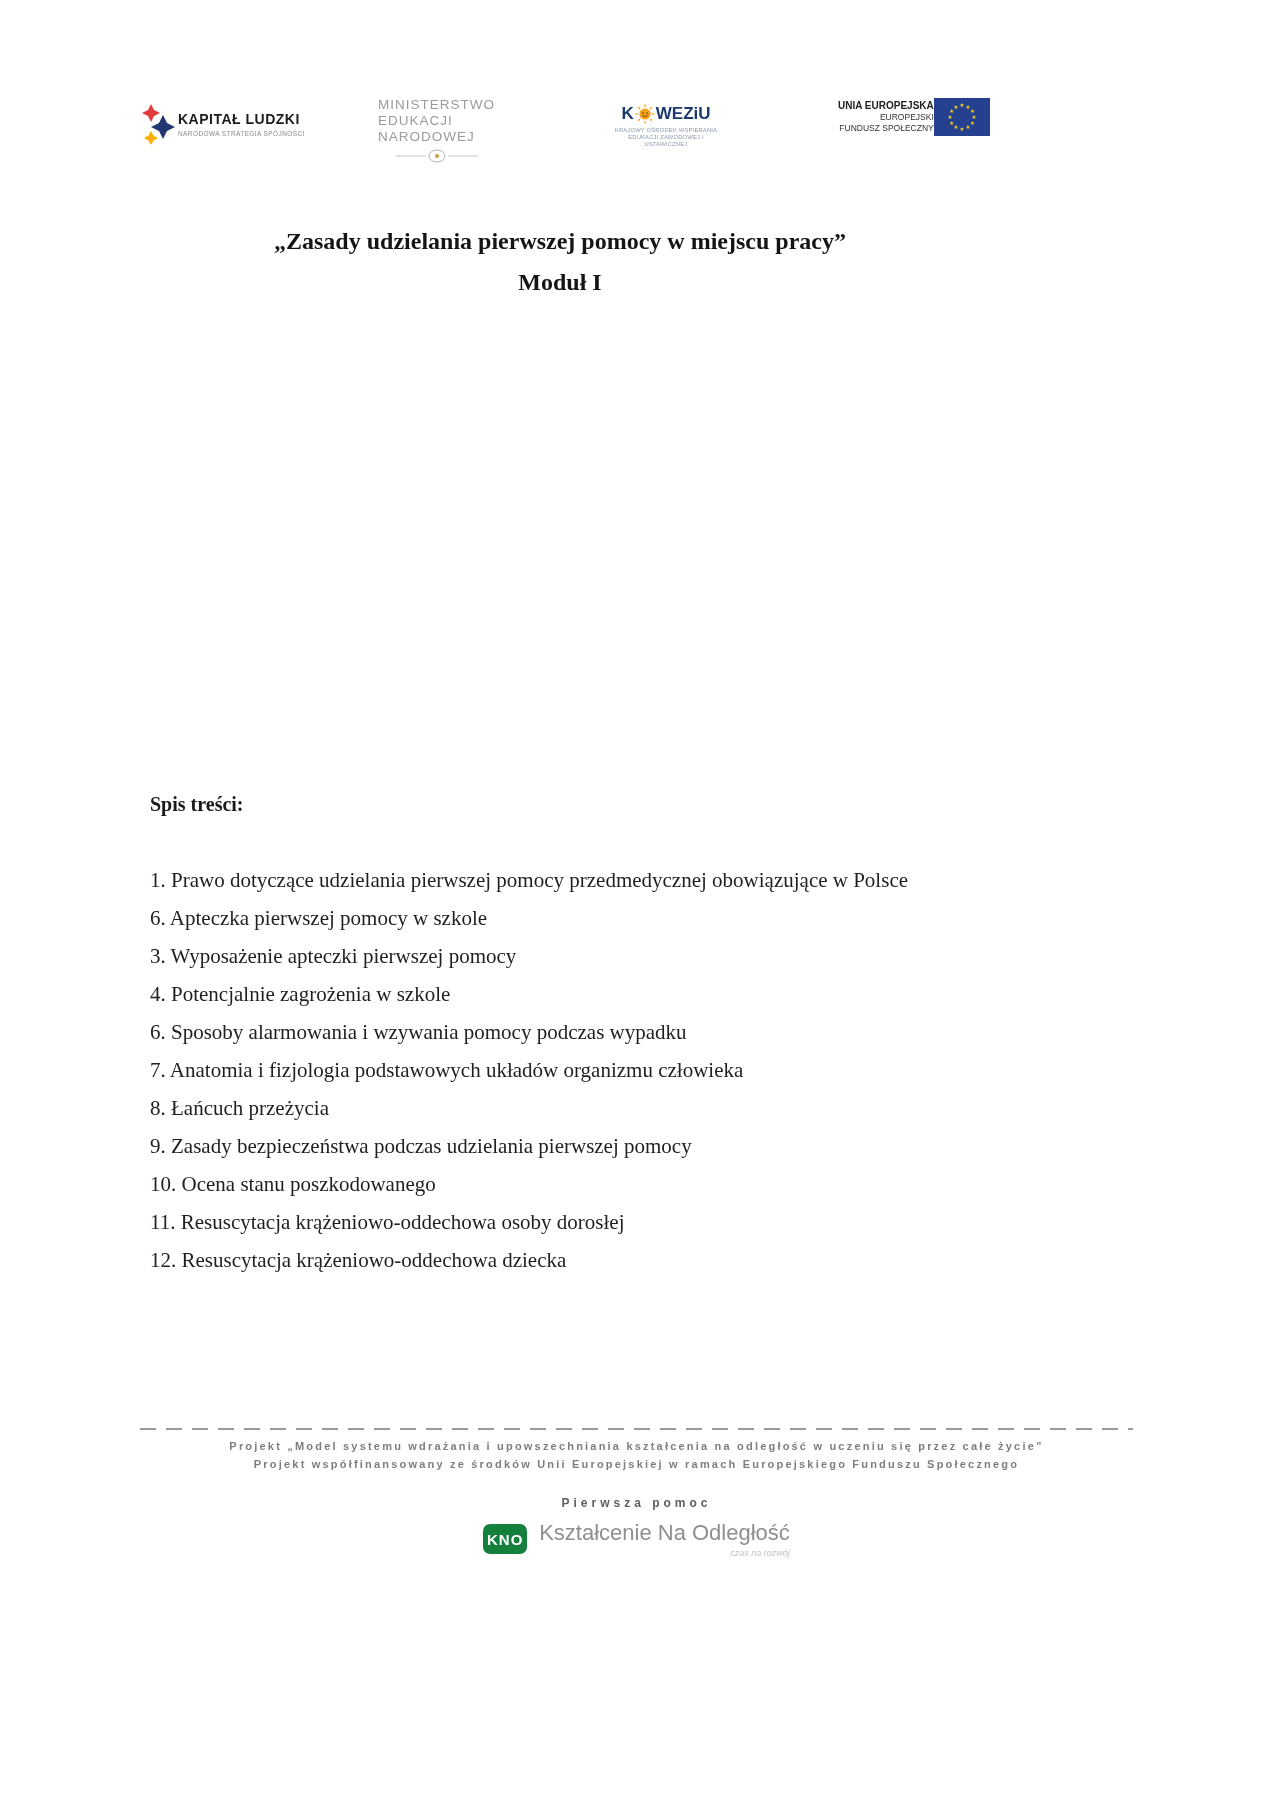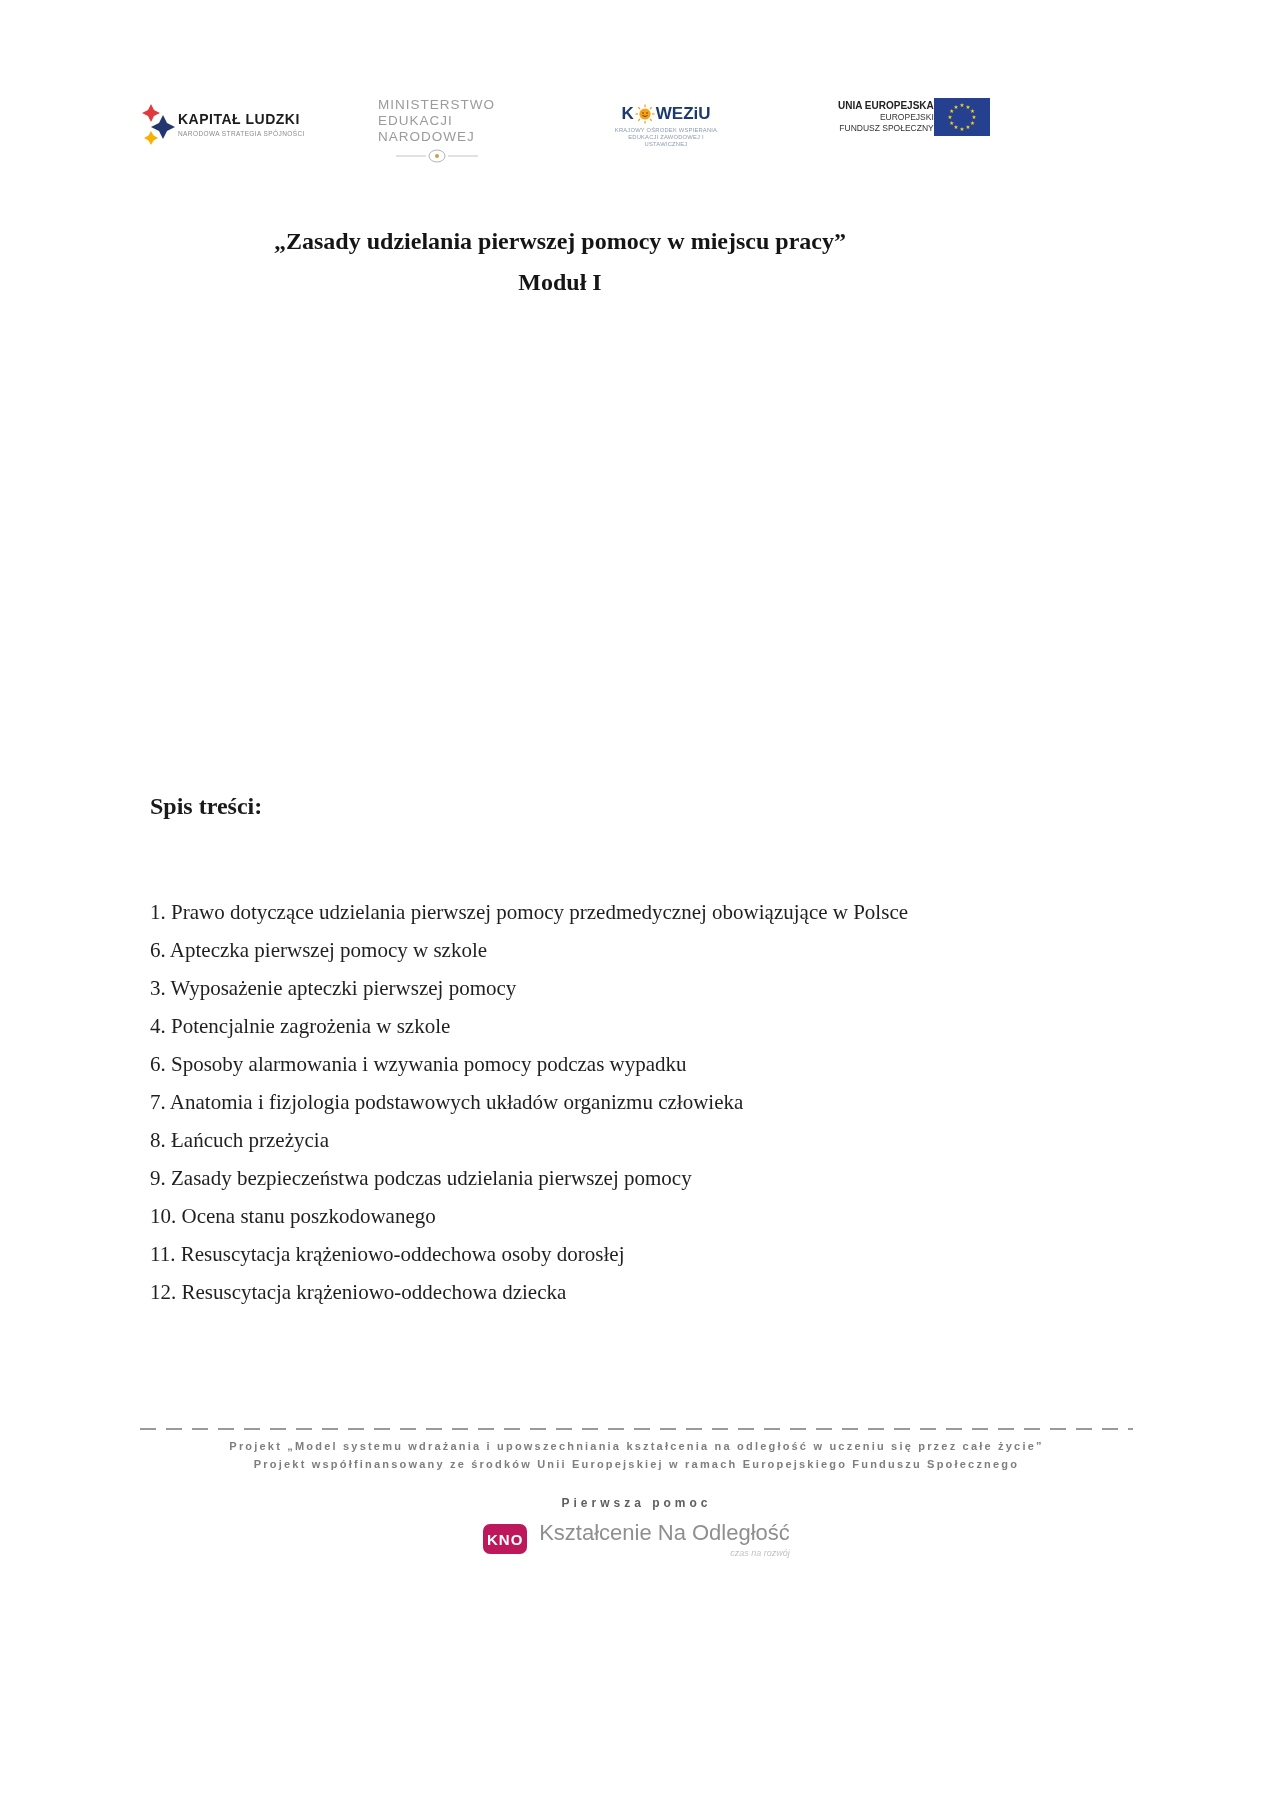--- a/index.html
+++ b/index.html
@@ -35,21 +35,21 @@
   .ue-l2, .ue-l3 { font-size: 8.5px; color: #333; line-height: 11px; }
   .ue-flag { display: block; }
 
   
   .title-block { position: absolute; left: 150px; top: 228px; width: 820px; text-align: center; }
   .doc-title  { font-size: 24px; font-weight: bold; margin: 0; color: #151515; }
   .module-title { font-size: 24px; font-weight: bold; margin: 14px 0 0 0; color: #151515; }
 
   
   .toc { position: absolute; left: 150px; top: 793px; width: 830px; }
-  .toc-heading { font-size: 24px; font-weight: bold; margin-bottom: 78px; }
+  .toc-heading { font-size: 20px; font-weight: bold; margin-bottom: 50px; }
   .toc-item { font-size: 21px; line-height: 28px; margin-bottom: 10px; color: #1f1f1f; }
 
   
   .footer-divider {
     position: absolute; left: 140px; top: 1428px; width: 993px; height: 2px;
     background: repeating-linear-gradient(90deg, #9a9a9a 0 16px, transparent 16px 26px);
   }
   .footer-line1, .footer-line2 {
     position: absolute; left: 140px; width: 993px; text-align: center;
     font-family: "Liberation Sans", sans-serif;
@@ -62,21 +62,21 @@
     position: absolute; left: 140px; top: 1496px; width: 993px; text-align: center;
     font-family: "Liberation Sans", sans-serif;
     font-size: 12px; font-weight: bold; color: #5f5f5f; letter-spacing: 4px;
   }
   .kno-block {
     position: absolute; left: 140px; top: 1520px; width: 993px;
     display: flex; align-items: center; justify-content: center; gap: 12px;
     font-family: "Liberation Sans", sans-serif;
   }
   .kno-badge {
-    width: 44px; height: 30px; border-radius: 7px; background: #be185d;
+    width: 44px; height: 30px; border-radius: 7px; background: #15803d;
     color: #ffffff; font-weight: bold; font-size: 15px;
     display: flex; align-items: center; justify-content: center; letter-spacing: 1px;
   }
   .kno-name { font-size: 22px; color: #8f8f8f; }
   .kno-tag  { font-size: 9px; color: #c2c2c2; text-align: right; margin-top: 2px; font-style: italic; }
 </style>
 </head>
 <body>
 
 <div class="page">

